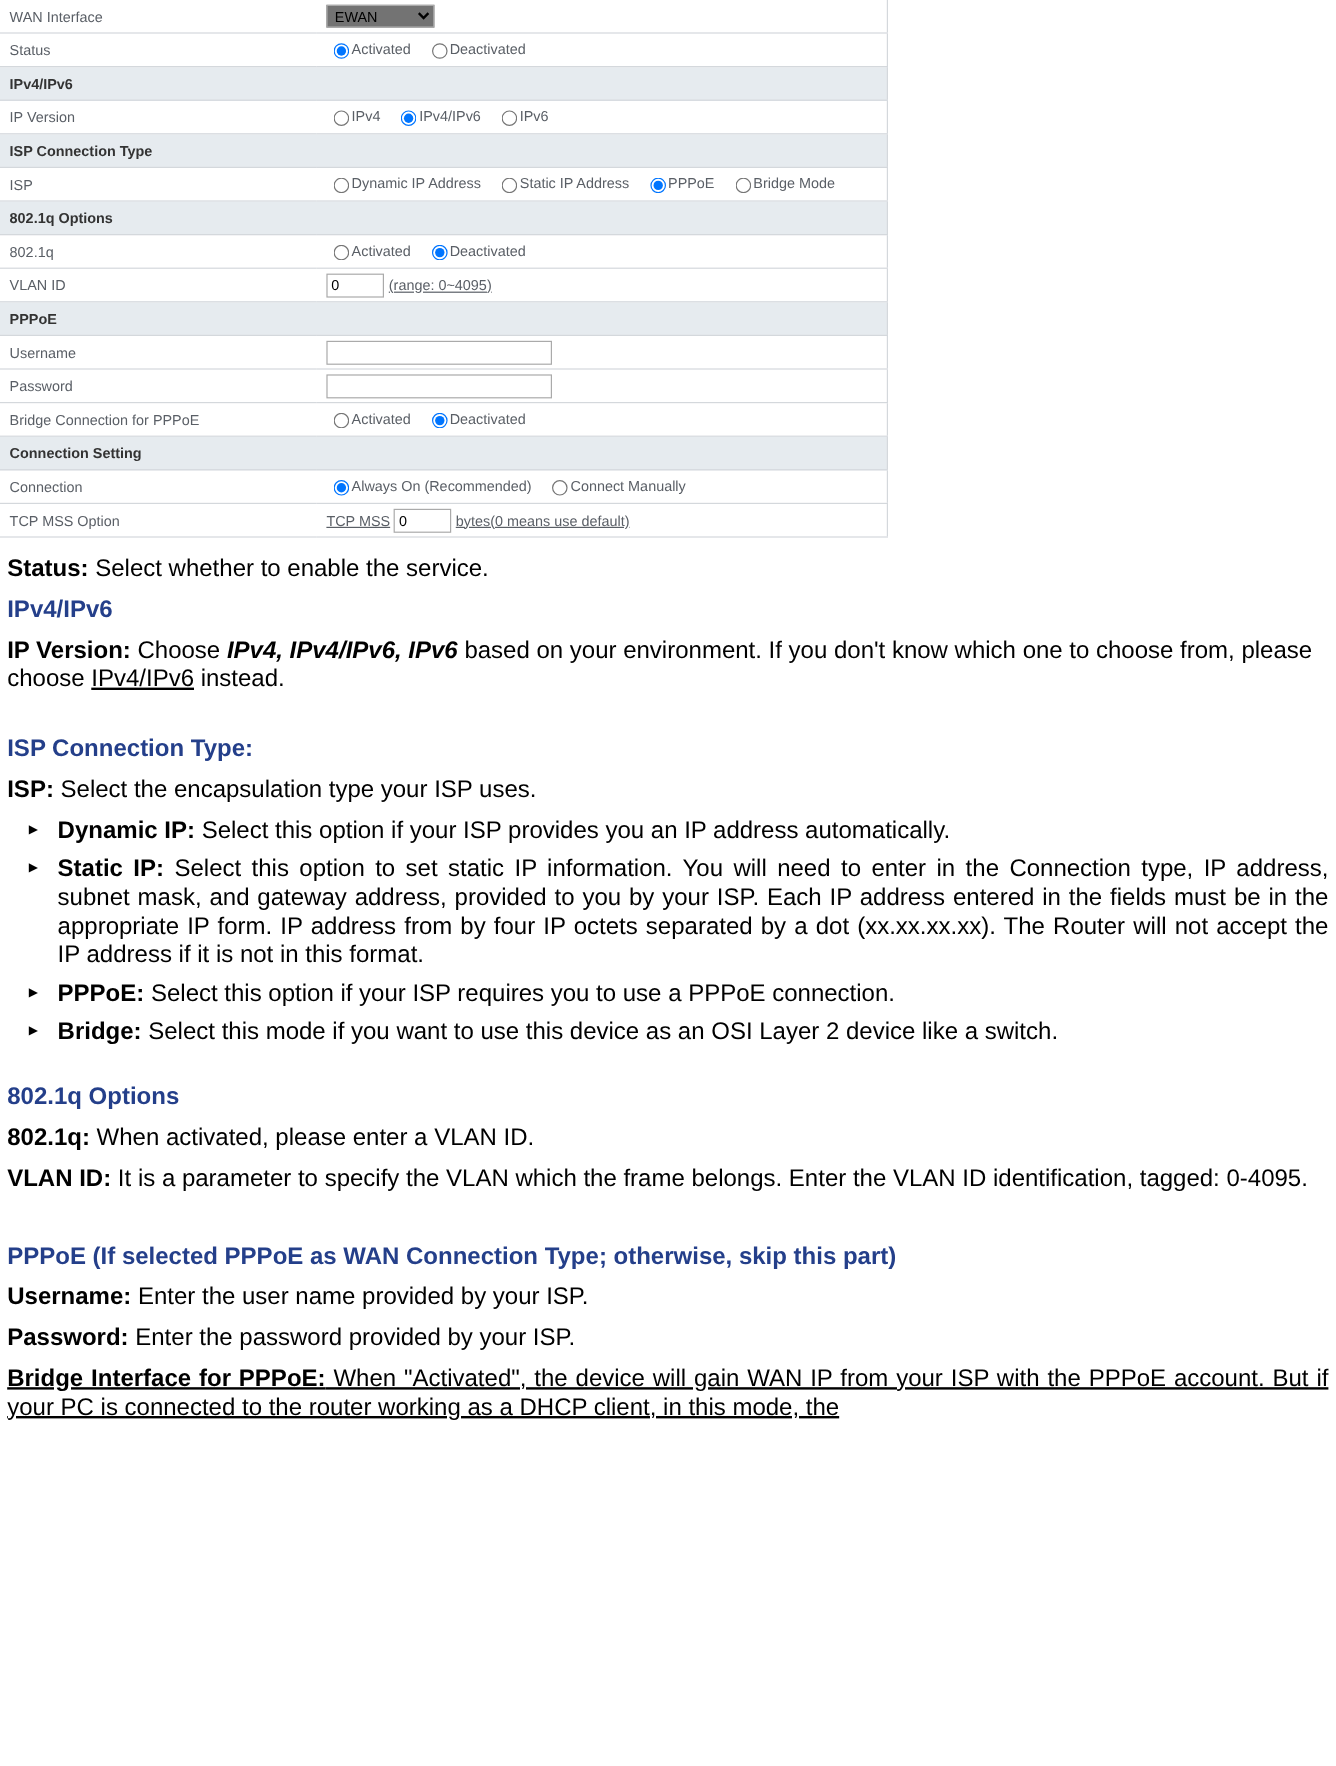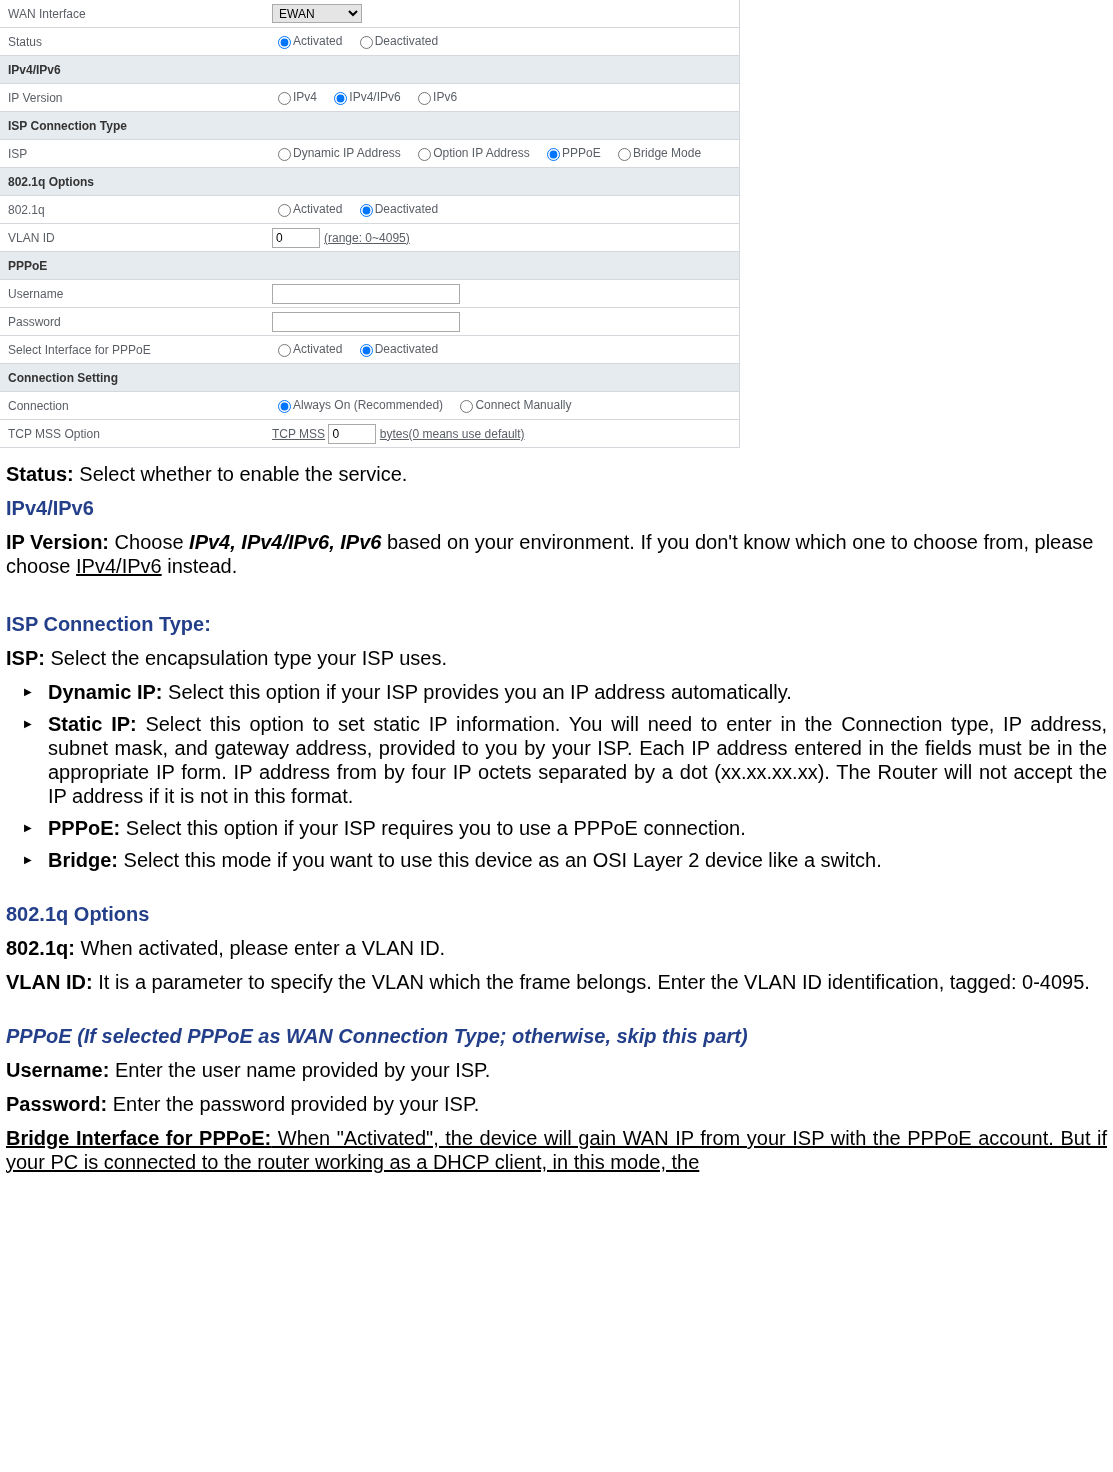--- a/index.html
+++ b/index.html
@@ -30,21 +30,21 @@
   .config-table tr.section-header td {
     background: #e6ebef;
     font-weight: bold;
     color: #333;
   }
   .config-table select {
     font-size: 12px;
     border: 1px solid #aaa;
     height: 19px;
     padding: 0 2px;
-    background: #e5e5e5;
+    background: #737373;
   }
   .config-table input[type="text"],
   .config-table input[type="password"] {
     font-size: 12px;
     border: 1px solid #aaa;
     height: 16px;
     padding: 1px 3px;
   }
   .config-table input[type="radio"] {
     vertical-align: middle;
@@ -135,21 +135,21 @@
       <input type="radio" style=""><span class="radio-label">IPv6</span>
     </td>
   </tr>
   <tr class="section-header">
         <td colspan="2">ISP Connection Type</td>
       </tr>
   <tr>
     <td class="label-cell">ISP</td>
     <td>
       <input type="radio" style=""><span class="radio-label">Dynamic IP Address</span>
-      <input type="radio" style=""><span class="radio-label">Option IP Address</span>
+      <input type="radio" style=""><span class="radio-label">Static IP Address</span>
       <input type="radio" checked="" style=""><span class="radio-label">PPPoE</span>
       <input type="radio" style=""><span class="radio-label">Bridge Mode</span>
     </td>
   </tr>
   <tr class="section-header">
         <td colspan="2">802.1q Options</td>
       </tr>
   <tr>
     <td class="label-cell">802.1q</td>
     <td>
@@ -168,21 +168,21 @@
       </tr>
   <tr>
     <td class="label-cell">Username</td>
     <td><input type="text" style="width: 180px;" value=""></td>
   </tr>
   <tr>
     <td class="label-cell">Password</td>
     <td><input type="password" style="width: 180px;" value=""></td>
   </tr>
   <tr>
-    <td class="label-cell">Select Interface for PPPoE</td>
+    <td class="label-cell">Bridge Connection for PPPoE</td>
     <td>
       <input type="radio" style=""><span class="radio-label">Activated</span>
       <input type="radio" checked="" style=""><span class="radio-label">Deactivated</span>
     </td>
   </tr>
   <tr class="section-header">
         <td colspan="2">Connection Setting</td>
       </tr>
   <tr>
     <td class="label-cell">Connection</td>
@@ -217,17 +217,17 @@
     <li><span class="bold">Dynamic IP:</span><span> Select this option if your ISP provides you an IP address automatically.</span></li>
     <li><span class="bold">Static IP:</span><span> Select this option to set static IP information. You will need to enter in the Connection type, IP address, subnet mask, and gateway address, provided to you by your ISP. Each IP address entered in the fields must be in the appropriate IP form.  IP address from by four IP octets separated by a dot (xx.xx.xx.xx). The Router will not accept the IP address if it is not in this format.</span></li>
     <li><span class="bold">PPPoE:</span><span> Select this option if your ISP requires you to use a PPPoE connection.</span></li>
     <li><span class="bold">Bridge:</span><span> Select this mode if you want to use this device as an OSI Layer 2 device like a switch.</span></li>
   </ul>
 
   <p class="section-title" style="margin-top:30px;">802.1q Options</p>
   <p><span class="bold">802.1q:</span><span> When activated, please enter a VLAN ID.</span></p>
   <p><span class="bold">VLAN ID:</span><span> It is a parameter to specify the VLAN which the frame belongs. Enter the VLAN ID identification, tagged: 0-4095.</span></p>
 
-  <p class="section-title" style="margin-top:30px;font-style:italic;">PPPoE (If selected PPPoE as WAN Connection Type; otherwise, skip this part)</p>
+  <p class="section-title" style="margin-top:41px;">PPPoE (If selected PPPoE as WAN Connection Type; otherwise, skip this part)</p>
   <p><span class="bold">Username:</span><span> Enter the user name provided by your ISP.</span></p>
   <p><span class="bold">Password:</span><span> Enter the password provided by your ISP.</span></p>
   <p style="text-align:justify;text-decoration:underline;"><span class="bold">Bridge Interface for PPPoE:</span><span> When "Activated", the device will gain WAN IP from your ISP with the PPPoE account. But if your PC is connected to the router working as a DHCP client, in this mode, the</span></p>
 </div>
 
 </body></html>

